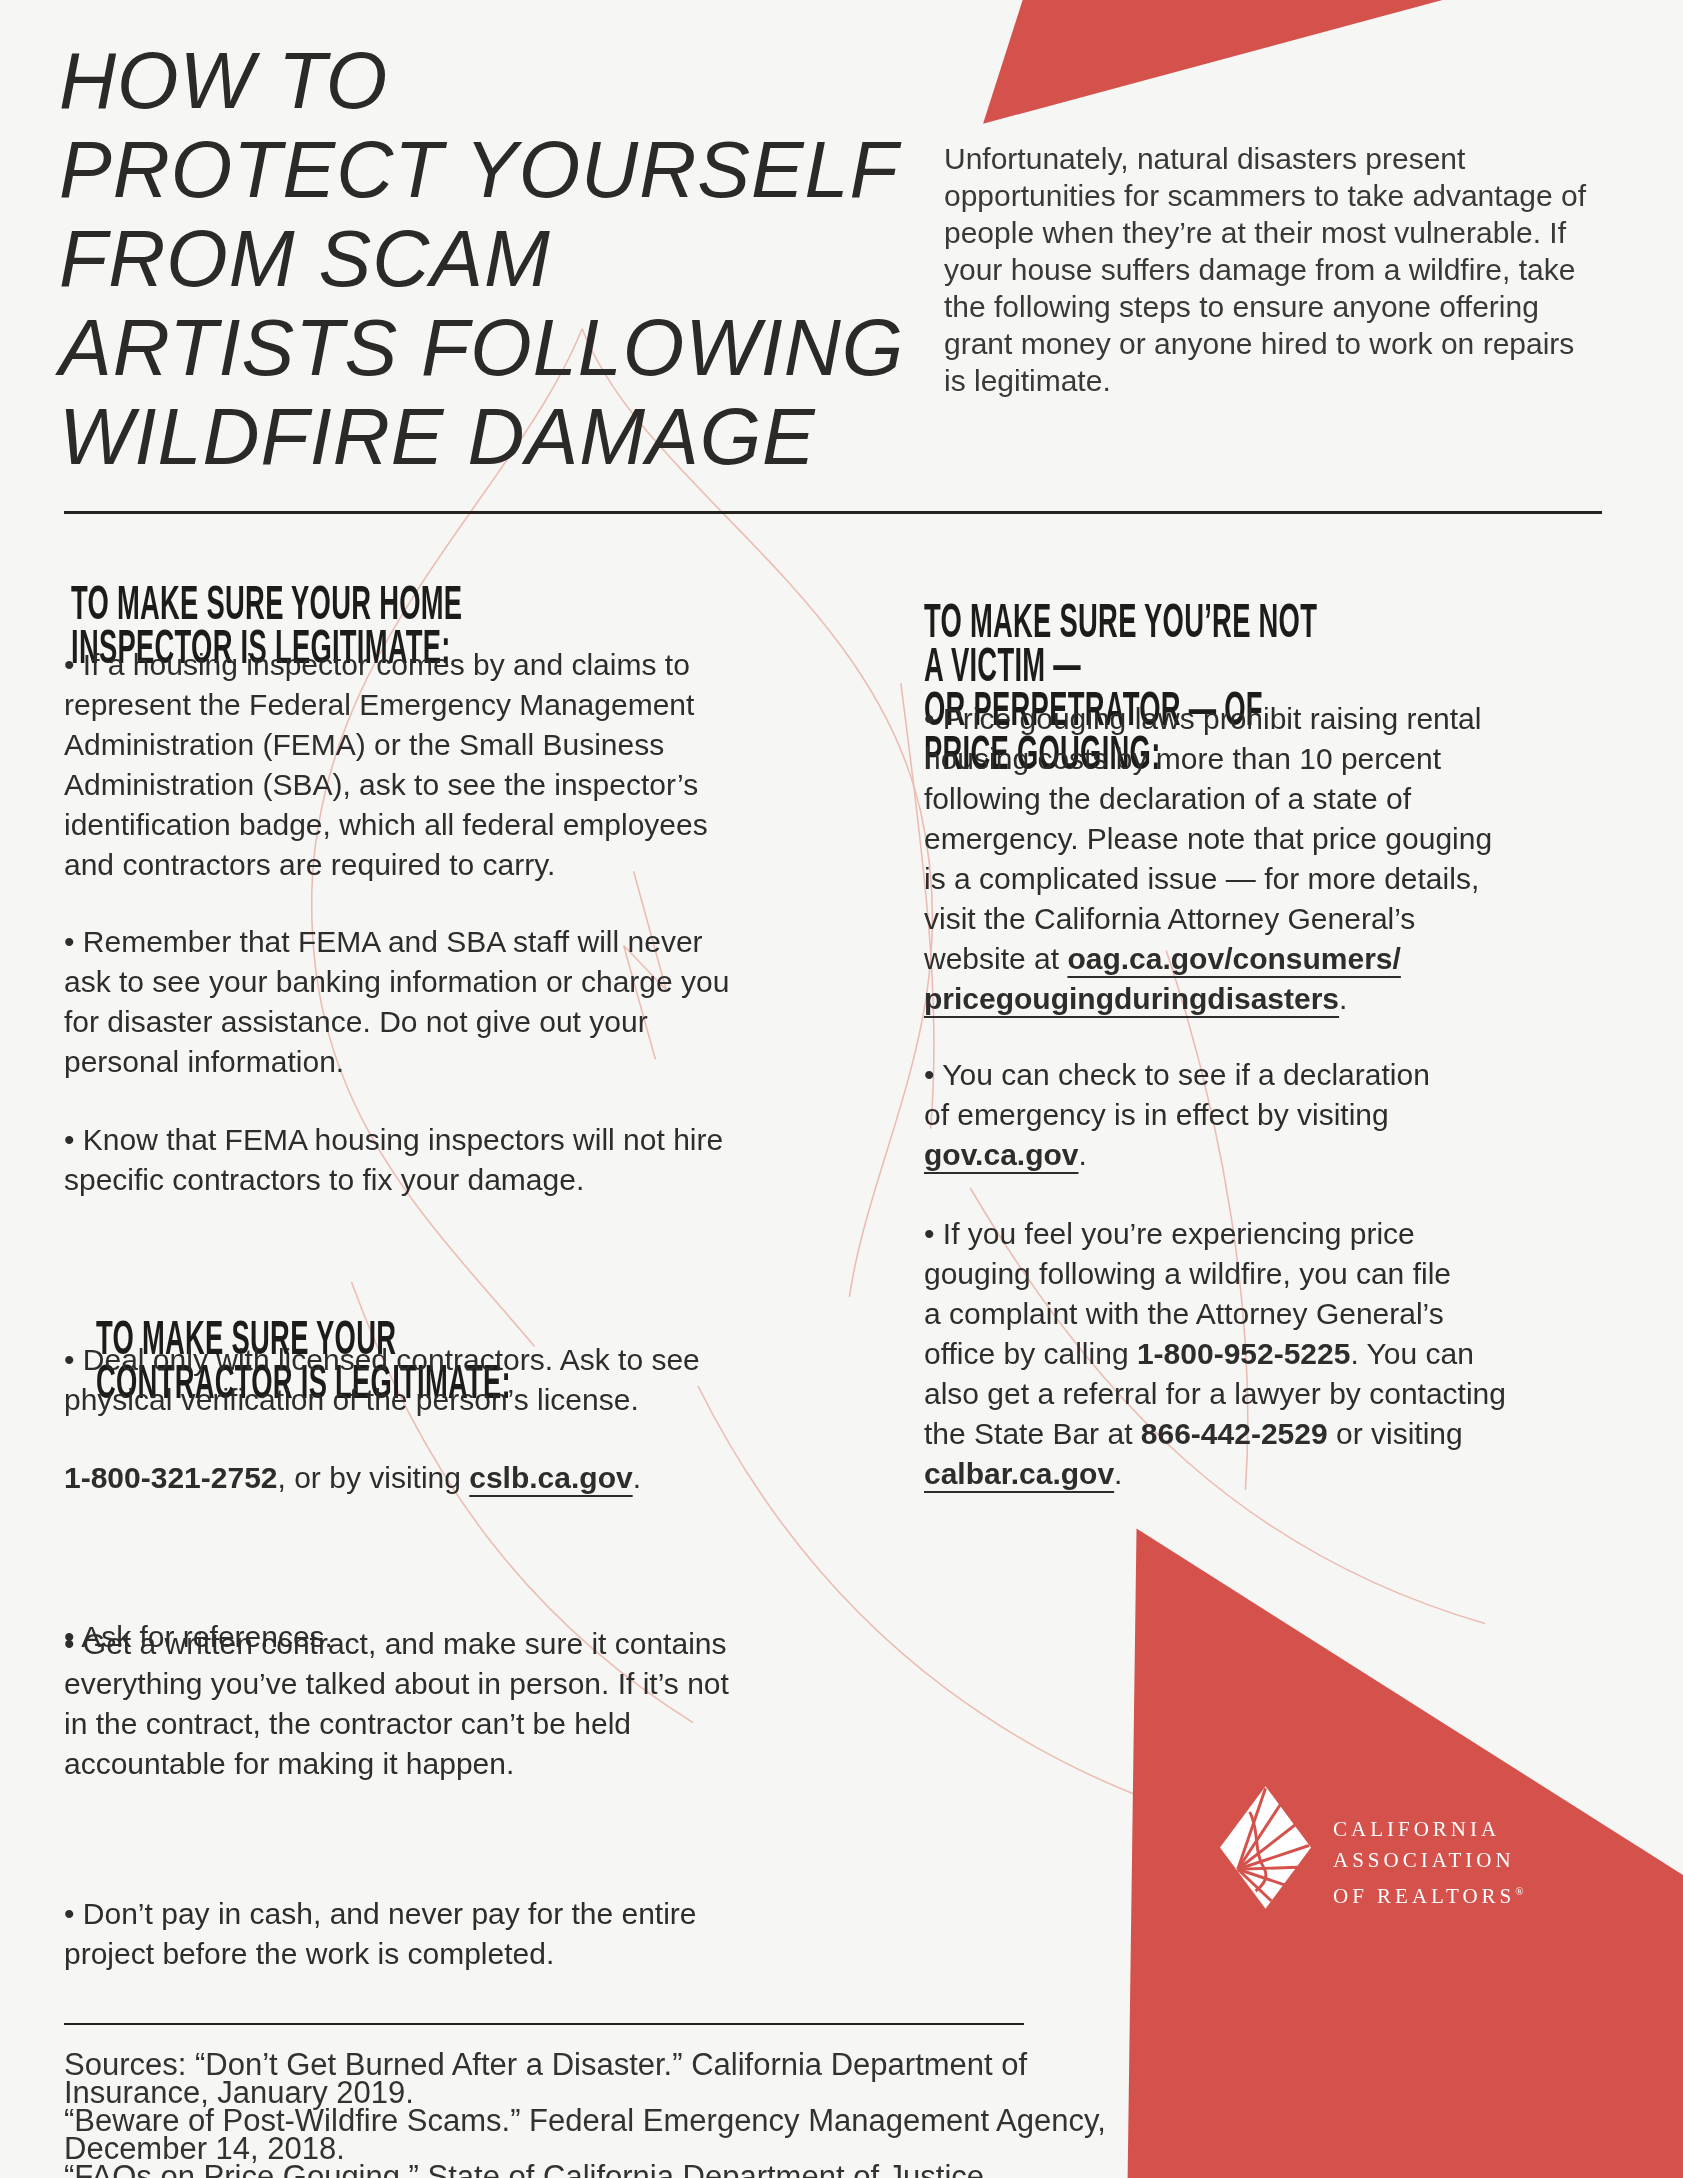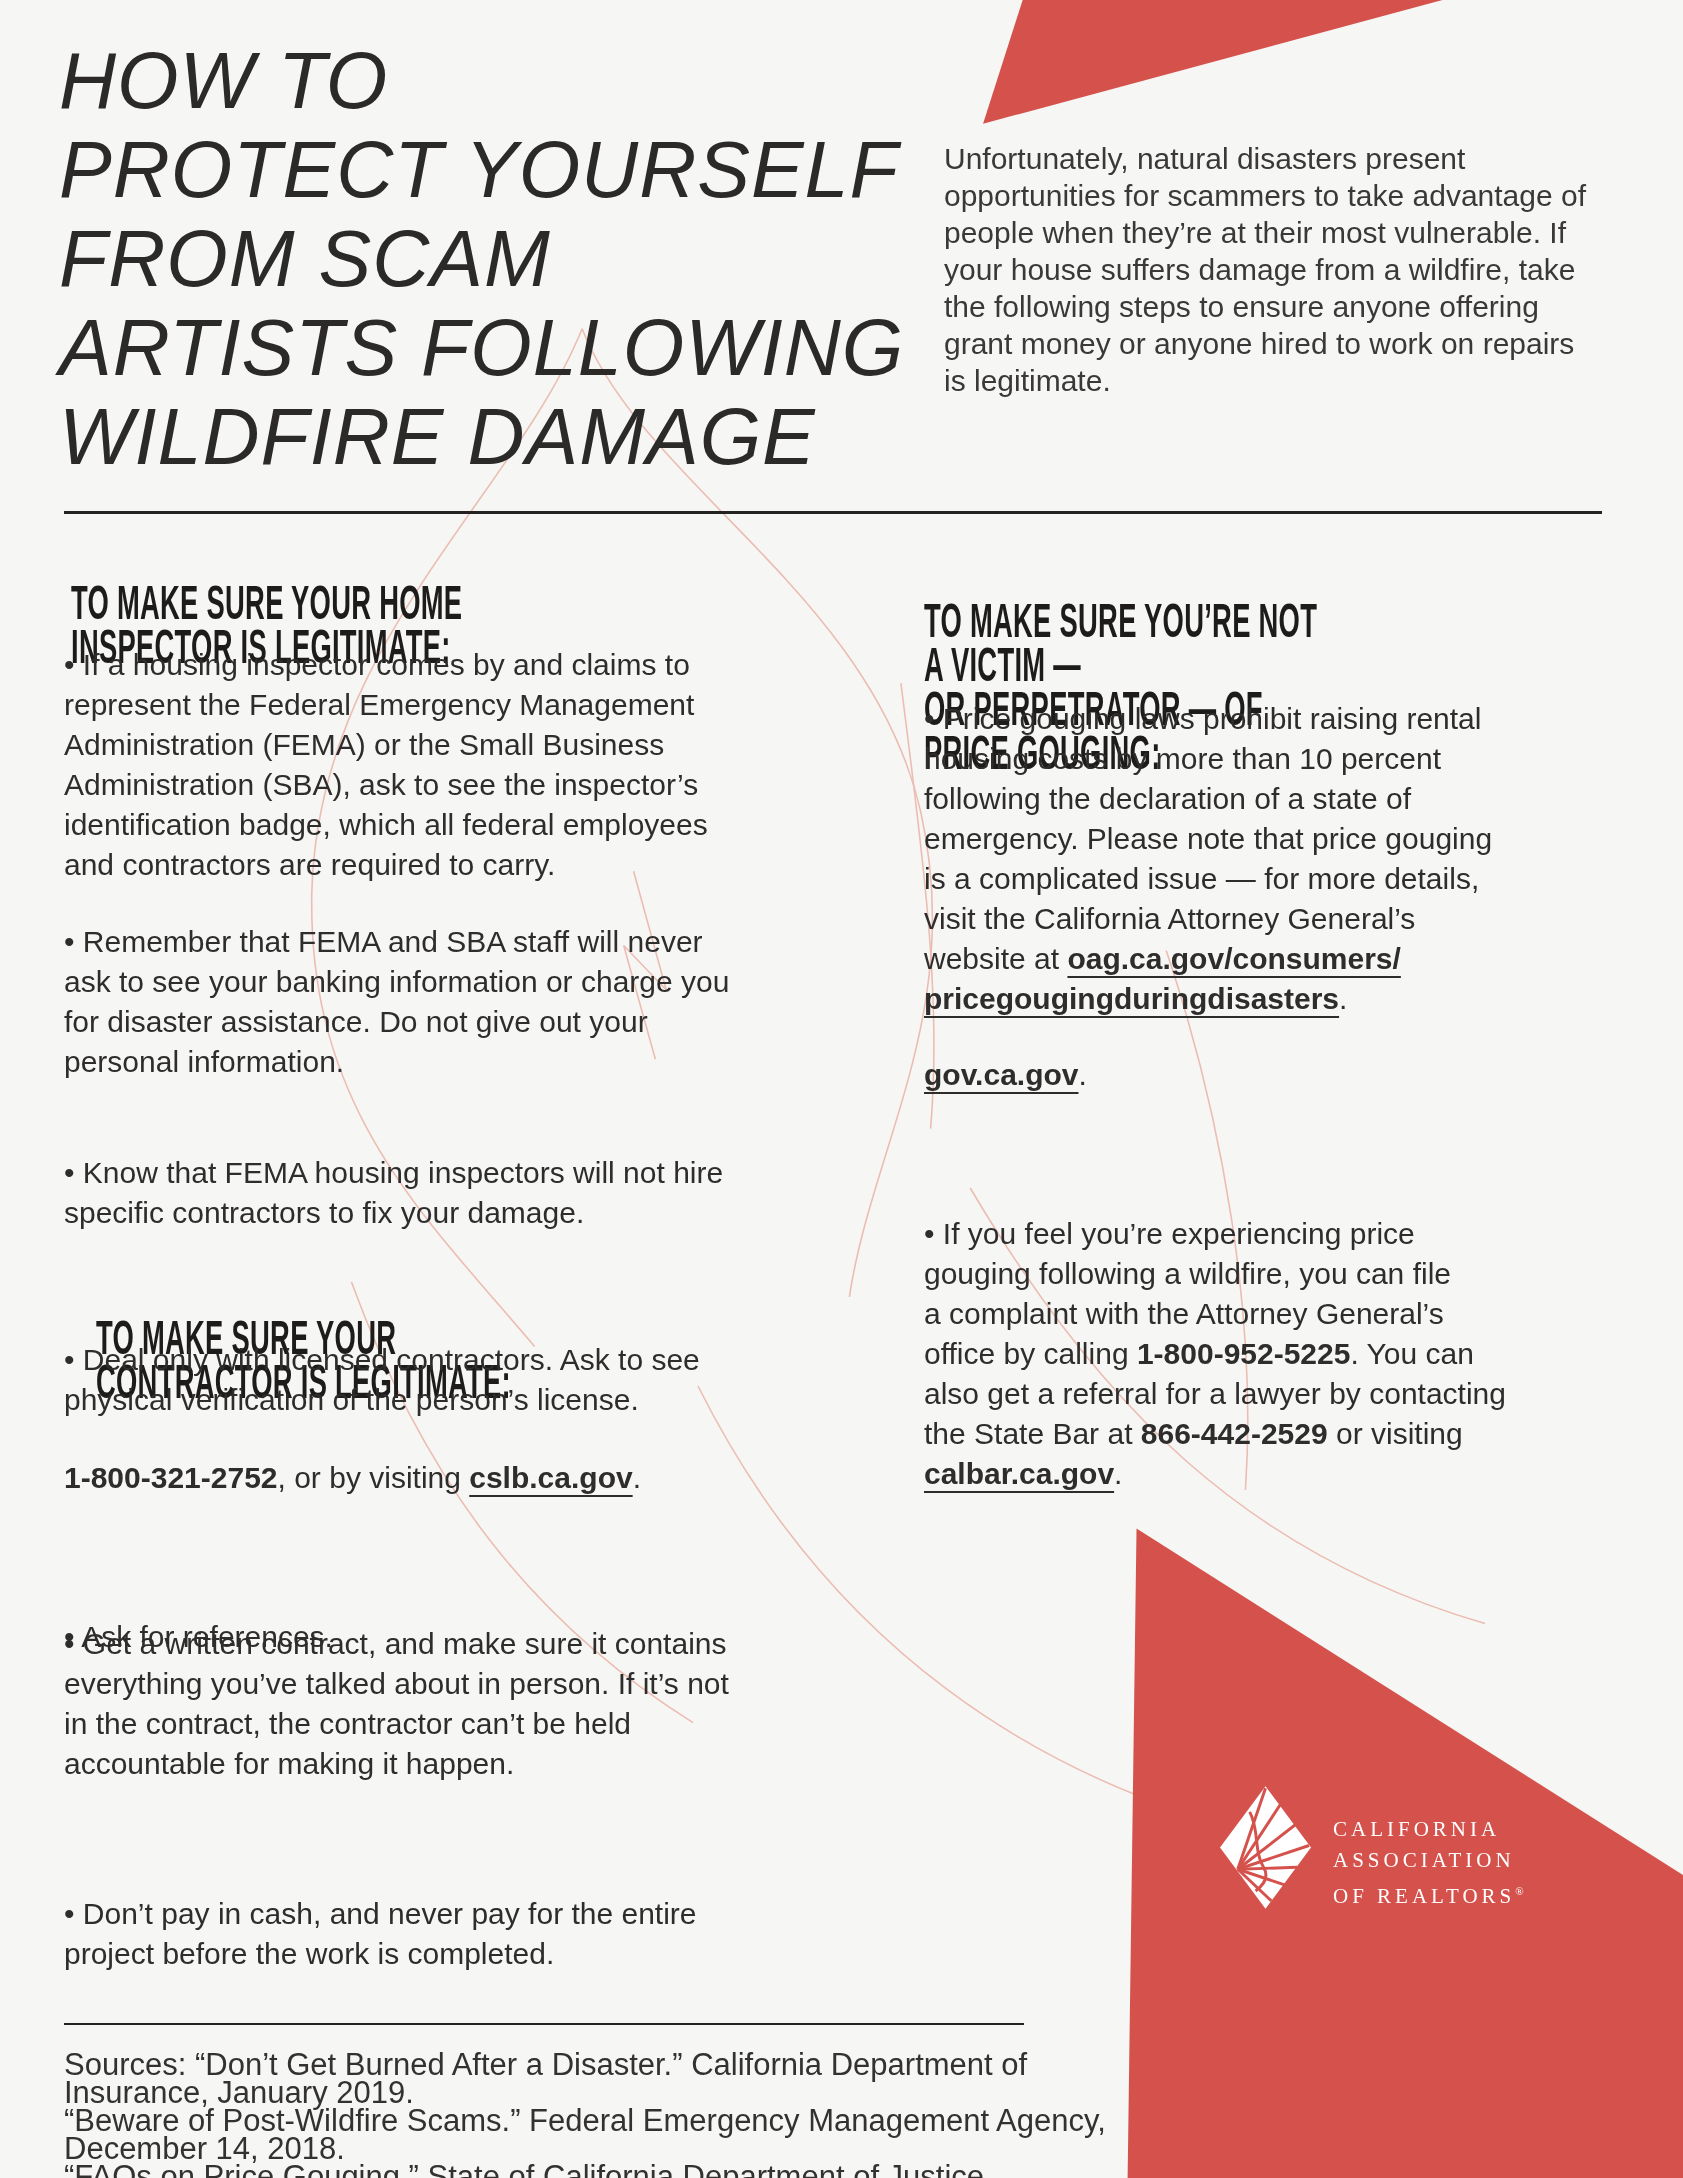--- a/index.html
+++ b/index.html
@@ -107,21 +107,21 @@
 <div class="abs lcol para" style="top:645px;"><span>• If a housing inspector comes by and claims to
 represent the Federal Emergency Management
 Administration (FEMA) or the Small Business
 Administration (SBA), ask to see the inspector’s
 identification badge, which all federal employees
 and contractors are required to carry.</span></div>
 <div class="abs lcol para" style="top:922px;"><span>• Remember that FEMA and SBA staff will never
 ask to see your banking information or charge you
 for disaster assistance. Do not give out your
 personal information.</span></div>
-<div class="abs lcol para" style="top:1153px;"><span>• Know that FEMA housing inspectors will not hire
+<div class="abs lcol para" style="top:1120px;"><span>• Know that FEMA housing inspectors will not hire
 specific contractors to fix your damage.</span></div>
 
 <div class="abs lcol colhead" style="top:1298px;margin-left:32px;">
   <span class="cond">TO MAKE SURE YOUR CONTRACTOR IS LEGITIMATE:</span>
 </div>
 <div class="abs lcol para" style="top:1340px;"><span>• Deal only with licensed contractors. Ask to see
 physical verification of the person’s license.</span></div>
 <div class="abs lcol para" style="top:1458px;"><span class="b">1-800-321-2752</span><span>, or by visiting </span><span class="lnk">cslb.ca.gov</span><span>.</span></div>
 <div class="abs lcol para" style="top:1617px;"><span>• Ask for references.</span></div>
 <div class="abs lcol para" style="top:1624px;"><span>• Get a written contract, and make sure it contains
@@ -136,21 +136,23 @@
 OR PERPETRATOR — OF PRICE GOUGING:</span>
 </div>
 <div class="abs rcol para" style="top:699px;"><span>• Price gouging laws prohibit raising rental
 housing costs by more than 10 percent
 following the declaration of a state of
 emergency. Please note that price gouging
 is a complicated issue — for more details,
 visit the California Attorney General’s
 website at </span><span class="lnk">oag.ca.gov/consumers/
 pricegougingduringdisasters</span><span>.</span></div>
-<div class="abs rcol para" style="top:1055px;"><span class="lnk">gov.ca.gov</span><span>.</span></div>
+<div class="abs rcol para" style="top:1055px;"><span>• You can check to see if a declaration
+of emergency is in effect by visiting
+</span><span class="lnk">gov.ca.gov</span><span>.</span></div>
 <div class="abs rcol para" style="top:1214px;"><span>• If you feel you’re experiencing price
 gouging following a wildfire, you can file
 a complaint with the Attorney General’s
 office by calling </span><span class="b">1-800-952-5225</span><span>. You can
 also get a referral for a lawyer by contacting
 the State Bar at </span><span class="b">866-442-2529</span><span> or visiting
 </span><span class="lnk">calbar.ca.gov</span><span>.</span></div>
 
 <div id="divider-bottom" class="abs hr"></div>
 <div class="abs sources">Sources: “Don’t Get Burned After a Disaster.” California Department of Insurance, January 2019.

